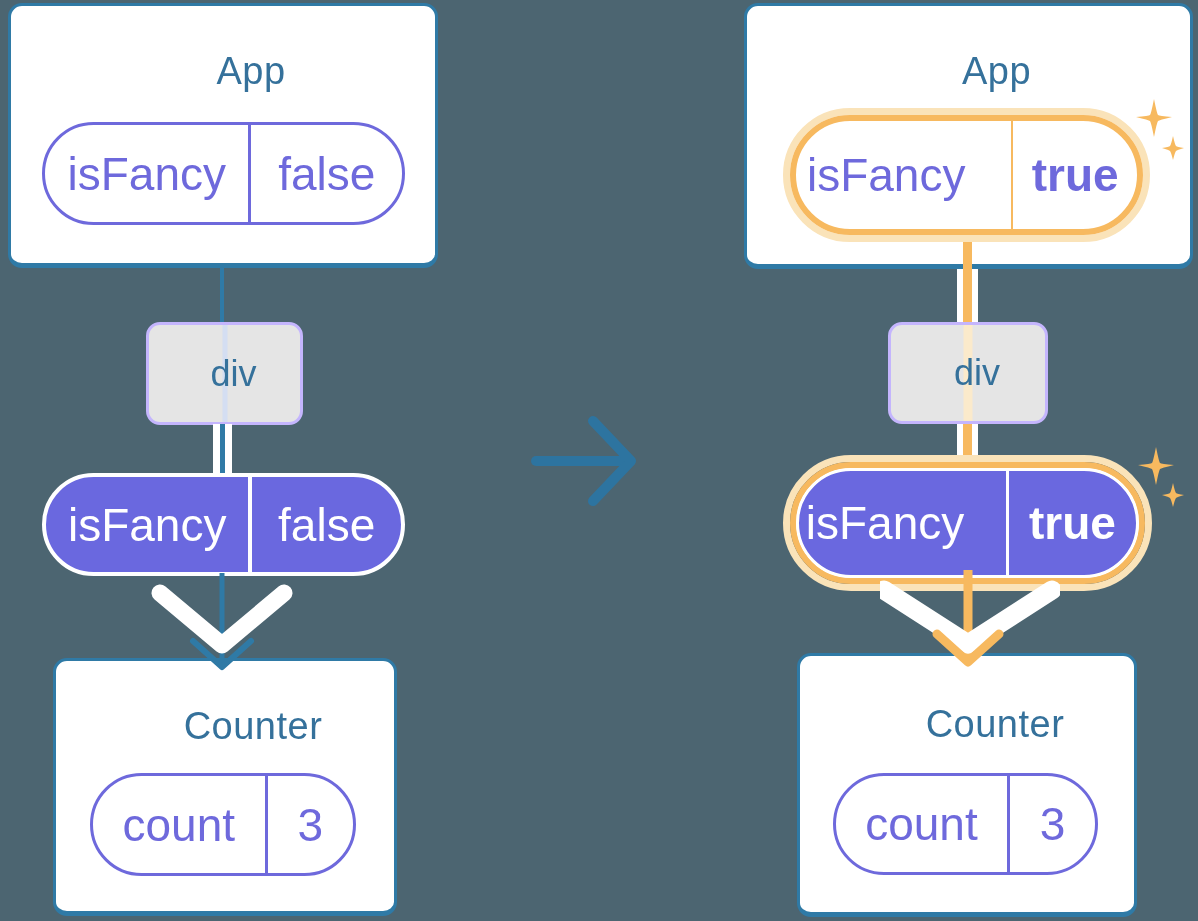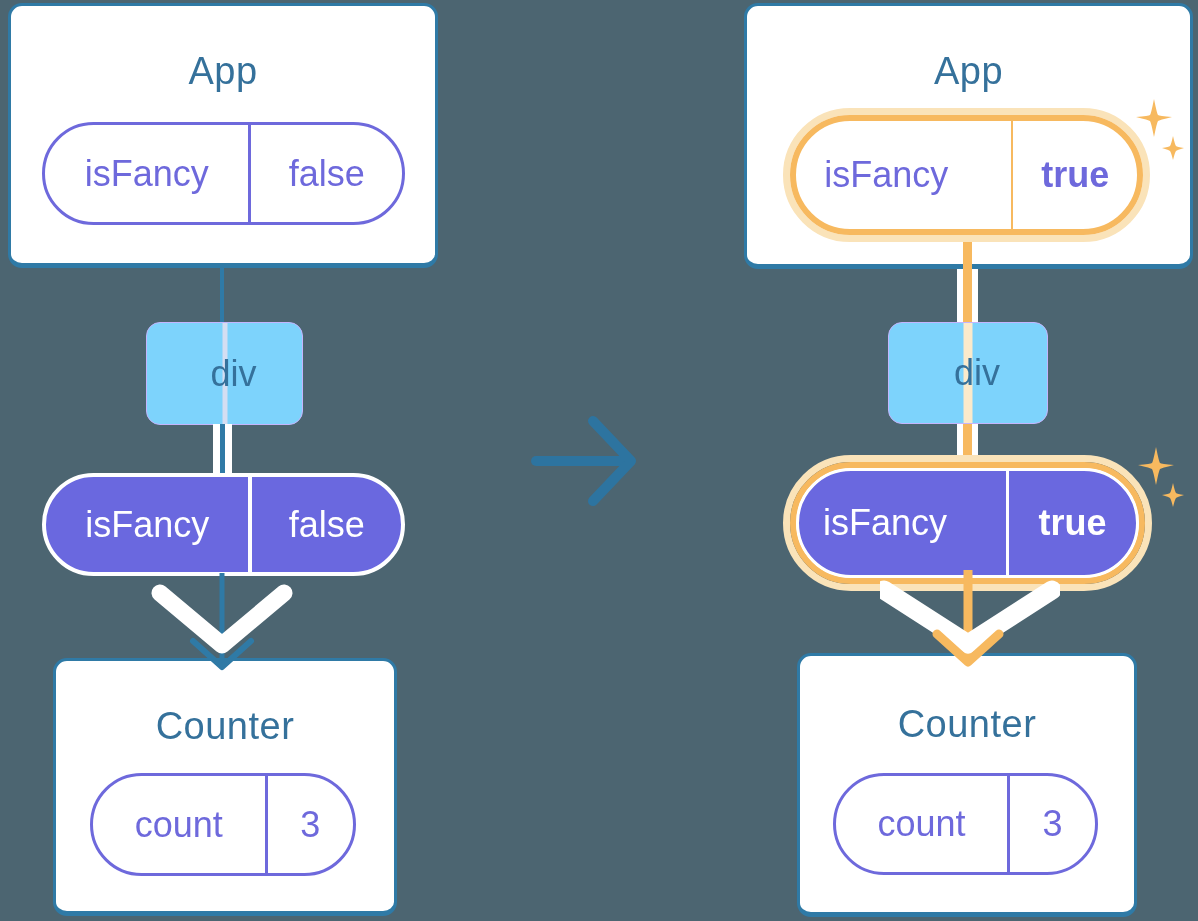--- a/index.html
+++ b/index.html
@@ -7,27 +7,27 @@
     position:relative; width:1198px; height:921px;
     background:#4C6571; overflow:hidden;
     font-family:"Liberation Sans", sans-serif;
   }
   .card{
     position:absolute; background:#fff; box-sizing:border-box;
     border:3px solid #2F7AA6; border-bottom-width:5px; border-radius:14px;
   }
   .title{
     position:absolute; text-align:center; font-size:38px; font-weight:500;
-    color:#35719B; letter-spacing:.5px;
+    color:#35719B; letter-spacing:.5px;padding-left:28px;
   }
   .pill{
     position:absolute; display:flex; box-sizing:border-box;
     border-radius:999px; overflow:hidden;
   }
-  .seg{display:flex; align-items:center; justify-content:center; font-size:36px; box-sizing:border-box;}
+  .seg{display:flex; align-items:center; justify-content:center; font-size:46px; box-sizing:border-box;}
   .pill-outline{border:3px solid #6E69DC; background:#fff; color:#6E69DC;}
   .pill-outline .seg + .seg{border-left:3px solid #6E69DC;}
   .pill-filled{background:#6A68DF; border:4px solid #fff; color:#fff;}
   .pill-filled .seg + .seg{border-left:4px solid #fff;}
   .halo{position:absolute; box-sizing:border-box; border:7px solid #FAE3B9; border-radius:999px;}
   .ring{
     width:100%; height:100%; box-sizing:border-box; border:6px solid #F7B95F;
     border-radius:999px; display:flex; overflow:hidden; background:#fff;
   }
   .ring-outline{color:#6E69DC;}
@@ -35,22 +35,22 @@
   .pill-inner{
     flex:1; display:flex; box-sizing:border-box; border:3px solid #fff;
     border-radius:999px; background:#6A68DF; color:#fff; overflow:hidden;
   }
   .pill-inner .seg + .seg{border-left:3px solid #fff;}
   .bold{font-weight:700;margin-left:35px;}
   .vline{position:absolute;}
   .pipe{position:absolute; background:#fff; display:flex; justify-content:center;}
   .pipe .core{height:100%;}
   .divbox{
-    position:absolute; background:#7dd3fc; box-sizing:border-box;
-    border:1px solid #c4b5fd; border-radius:14px;
+    position:absolute; background:#e5e5e5; box-sizing:border-box;
+    border:3px solid #c4b5fd; border-radius:14px;
     display:flex; align-items:center; justify-content:center;padding-left:18px;
   }
   .ghost{position:absolute; top:0; bottom:0; left:50%; transform:translateX(-50%);}
   .divlbl{position:relative; font-size:36px; font-weight:500; color:#35719B;}
   svg{position:absolute; display:block;}
 </style>
 </head>
 <body>
 
 <div class="stage">

